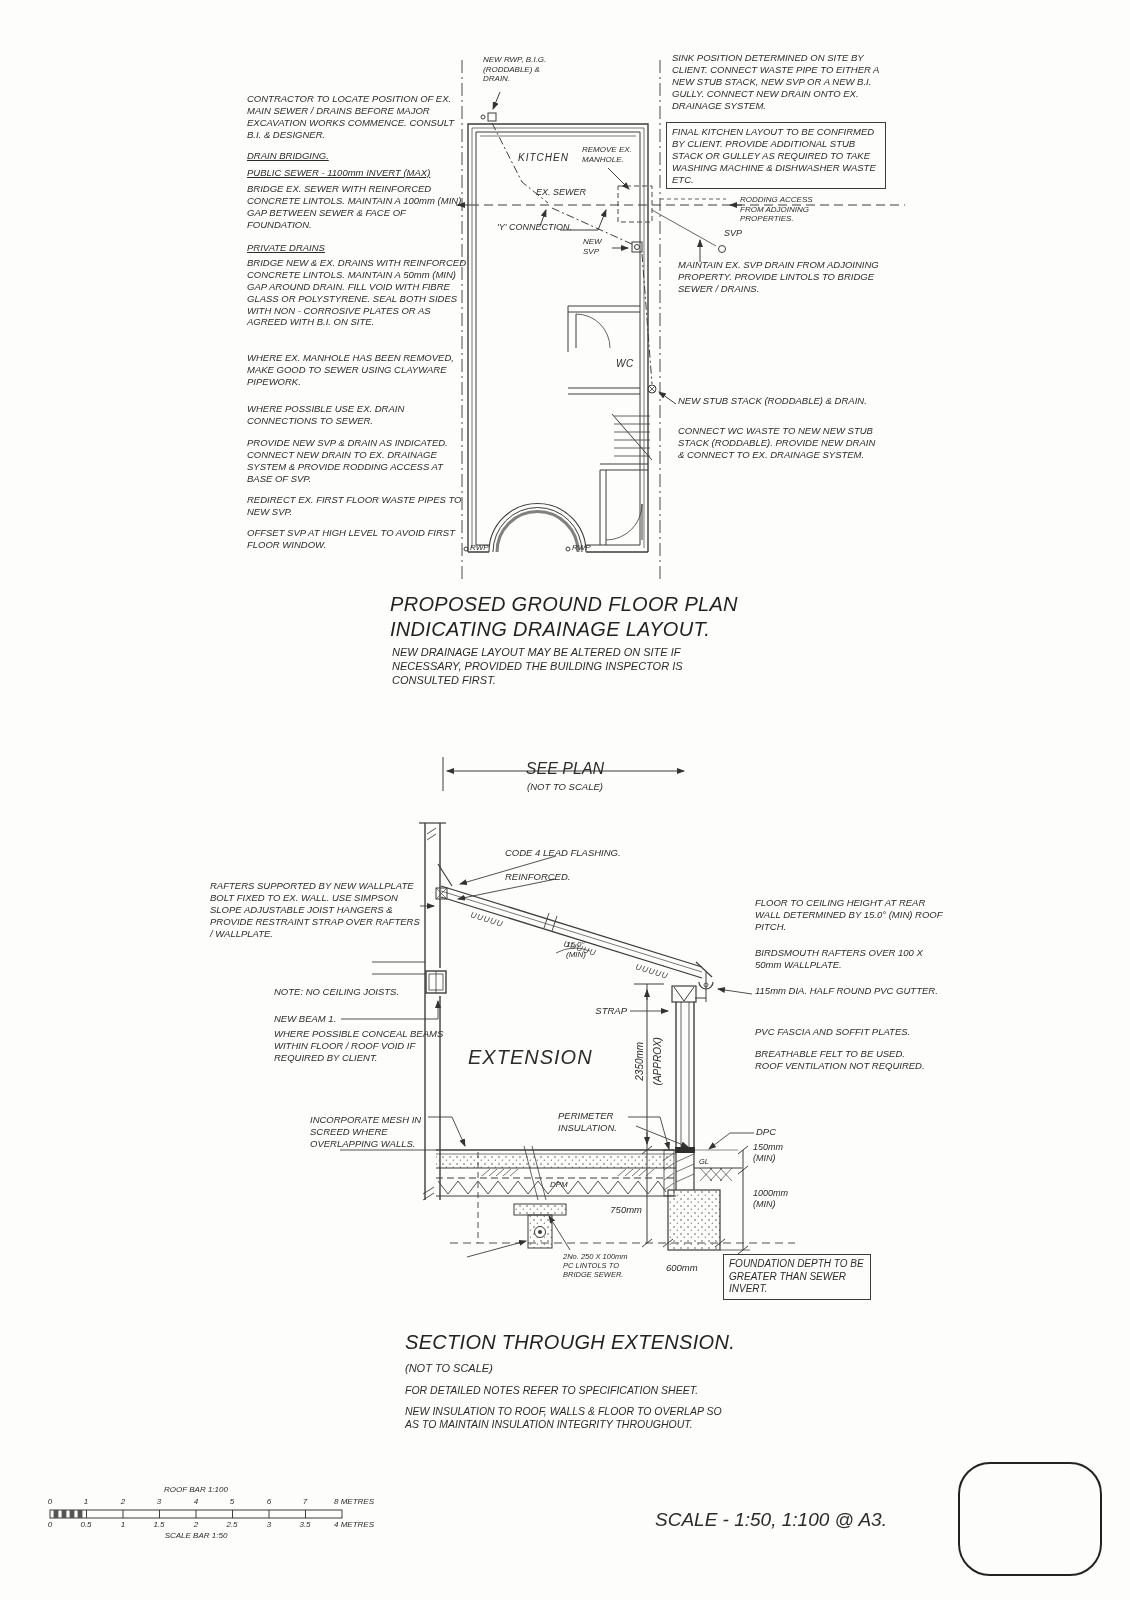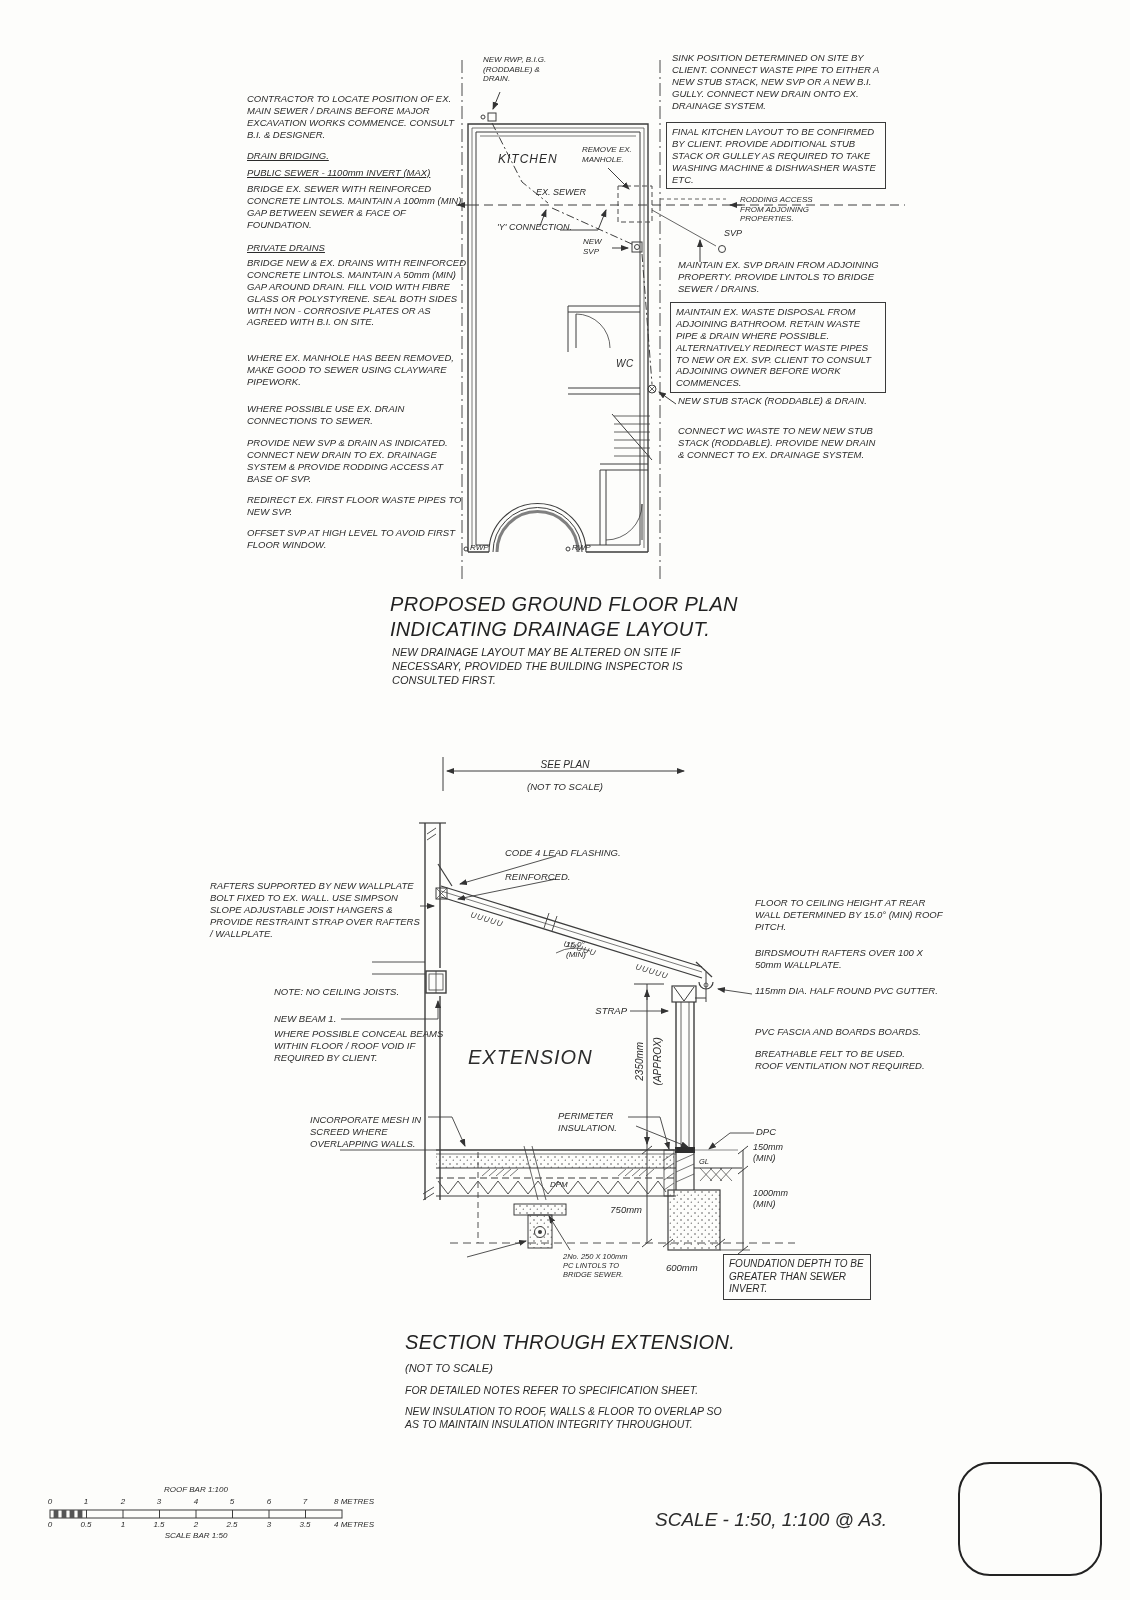--- a/index.html
+++ b/index.html
@@ -230,51 +230,50 @@
 <div class="lbl n" style="left:247px;top:352px;width:212px">WHERE EX. MANHOLE HAS BEEN REMOVED, MAKE GOOD TO SEWER USING CLAYWARE PIPEWORK.</div>
 <div class="lbl n" style="left:247px;top:403px;width:212px">WHERE POSSIBLE USE EX. DRAIN CONNECTIONS TO SEWER.</div>
 <div class="lbl n" style="left:247px;top:437px;width:218px">PROVIDE NEW SVP &amp; DRAIN AS INDICATED. CONNECT NEW DRAIN TO EX. DRAINAGE SYSTEM &amp; PROVIDE RODDING ACCESS AT BASE OF SVP.</div>
 <div class="lbl n" style="left:247px;top:494px;width:218px">REDIRECT EX. FIRST FLOOR WASTE PIPES TO NEW SVP.</div>
 <div class="lbl n" style="left:247px;top:527px;width:212px">OFFSET SVP AT HIGH LEVEL TO AVOID FIRST FLOOR WINDOW.</div>
 
 <div class="lbl n" style="left:672px;top:52px;width:218px">SINK POSITION DETERMINED ON SITE BY CLIENT. CONNECT WASTE PIPE TO EITHER A NEW STUB STACK, NEW SVP OR A NEW B.I. GULLY. CONNECT NEW DRAIN ONTO EX. DRAINAGE SYSTEM.</div>
 <div class="lbl n box" style="left:666px;top:122px;width:208px">FINAL KITCHEN LAYOUT TO BE CONFIRMED BY CLIENT. PROVIDE ADDITIONAL STUB STACK OR GULLEY AS REQUIRED TO TAKE WASHING MACHINE &amp; DISHWASHER WASTE ETC.</div>
 <div class="lbl n8" style="left:740px;top:195px;width:95px">RODDING ACCESS FROM ADJOINING PROPERTIES.</div>
 <div class="lbl n" style="left:678px;top:259px;width:212px">MAINTAIN EX. SVP DRAIN FROM ADJOINING PROPERTY. PROVIDE LINTOLS TO BRIDGE SEWER / DRAINS.</div>
-<div class="lbl n box" style="left:670px;top:302px;width:204px">MAINTAIN EX. WASTE DISPOSAL FROM ADJOINING BATHROOM. RETAIN WASTE PIPE &amp; DRAIN WHERE POSSIBLE. ALTERNATIVELY REDIRECT WASTE PIPES TO NEW OR EX. SVP. CLIENT TO CONSULT ADJOINING OWNER BEFORE WORK COMMENCES.</div>
 <div class="lbl n" style="left:678px;top:395px;width:200px">NEW STUB STACK (RODDABLE) &amp; DRAIN.</div>
 <div class="lbl n" style="left:678px;top:425px;width:200px">CONNECT WC WASTE TO NEW NEW STUB STACK (RODDABLE). PROVIDE NEW DRAIN &amp; CONNECT TO EX. DRAINAGE SYSTEM.</div>
 
 <div class="lbl n8" style="left:483px;top:55px;width:84px">NEW RWP, B.I.G. (RODDABLE) &amp; DRAIN.</div>
-<div class="lbl" style="left:498px;top:152px;font-size:12px;letter-spacing:1px">KITCHEN</div>
+<div class="lbl" style="left:518px;top:152px;font-size:10px;letter-spacing:1px">KITCHEN</div>
 <div class="lbl n8" style="left:582px;top:145px;width:74px">REMOVE EX. MANHOLE.</div>
 <div class="lbl" style="left:536px;top:187px;font-size:9px">EX. SEWER</div>
 <div class="lbl" style="left:497px;top:222px;font-size:9px">'Y' CONNECTION.</div>
 <div class="lbl n8" style="left:583px;top:237px;width:30px">NEW SVP</div>
 <div class="lbl" style="left:724px;top:228px;font-size:9px">SVP</div>
 <div class="lbl" style="left:616px;top:358px;font-size:10px;letter-spacing:.5px">WC</div>
 <div class="lbl n8" style="left:470px;top:543px">RWP</div>
 <div class="lbl n8" style="left:572px;top:543px">RWP</div>
 
 <div class="lbl big" style="left:390px;top:592px">PROPOSED GROUND FLOOR PLAN</div>
 <div class="lbl big" style="left:390px;top:617px">INDICATING DRAINAGE LAYOUT.</div>
 <div class="lbl mid" style="left:392px;top:646px;width:348px">NEW DRAINAGE LAYOUT MAY BE ALTERED ON SITE IF NECESSARY, PROVIDED THE BUILDING INSPECTOR IS CONSULTED FIRST.</div>
 
-<div class="lbl ctr" style="left:565px;top:759px;font-size:10px">SEE PLAN</div>
+<div class="lbl ctr" style="left:565px;top:759px;font-size:16px">SEE PLAN</div>
 <div class="lbl ctr" style="left:565px;top:781px;font-size:9.5px">(NOT TO SCALE)</div>
 <div class="lbl n" style="left:505px;top:847px">CODE 4 LEAD FLASHING.</div>
 <div class="lbl n" style="left:505px;top:871px">REINFORCED.</div>
 <div class="lbl n" style="left:210px;top:880px;width:214px">RAFTERS SUPPORTED BY NEW WALLPLATE BOLT FIXED TO EX. WALL. USE SIMPSON SLOPE ADJUSTABLE JOIST HANGERS &amp; PROVIDE RESTRAINT STRAP OVER RAFTERS / WALLPLATE.</div>
 <div class="lbl n" style="left:755px;top:897px;width:195px">FLOOR TO CEILING HEIGHT AT REAR WALL DETERMINED BY 15.0° (MIN) ROOF PITCH.</div>
 <div class="lbl n8" style="left:566px;top:940px;width:38px">15.0° (MIN)</div>
 <div class="lbl n" style="left:755px;top:947px;width:195px">BIRDSMOUTH RAFTERS OVER 100 X 50mm WALLPLATE.</div>
 <div class="lbl n" style="left:755px;top:985px;width:185px">115mm DIA. HALF ROUND PVC GUTTER.</div>
 <div class="lbl n" style="left:274px;top:986px">NOTE: NO CEILING JOISTS.</div>
 <div class="lbl n" style="left:274px;top:1013px">NEW BEAM 1.</div>
-<div class="lbl n" style="left:755px;top:1026px;width:195px">PVC FASCIA AND BOARDS BOARDS.</div>
+<div class="lbl n" style="left:755px;top:1026px;width:195px">PVC FASCIA AND SOFFIT PLATES.</div>
 <div class="lbl n" style="left:274px;top:1028px;width:182px">WHERE POSSIBLE CONCEAL BEAMS WITHIN FLOOR / ROOF VOID IF REQUIRED BY CLIENT.</div>
 <div class="lbl n" style="left:755px;top:1048px;width:178px">BREATHABLE FELT TO BE USED. ROOF VENTILATION NOT REQUIRED.</div>
 <div class="lbl n" style="left:583px;top:1005px;width:44px;text-align:right">STRAP</div>
 <div class="lbl" style="left:468px;top:1045px;font-size:20px;letter-spacing:1px">EXTENSION</div>
 <div class="lbl rot" style="left:575px;top:1055px;width:130px;font-size:10px">2350mm</div>
 <div class="lbl rot" style="left:593px;top:1055px;width:130px;font-size:10px">(APPROX)</div>
 <div class="lbl n" style="left:310px;top:1114px;width:132px">INCORPORATE MESH IN SCREED WHERE OVERLAPPING WALLS.</div>
 <div class="lbl n" style="left:558px;top:1110px;width:92px">PERIMETER INSULATION.</div>
 <div class="lbl n" style="left:756px;top:1126px">DPC</div>
 <div class="lbl n75" style="left:699px;top:1157px">GL</div>

